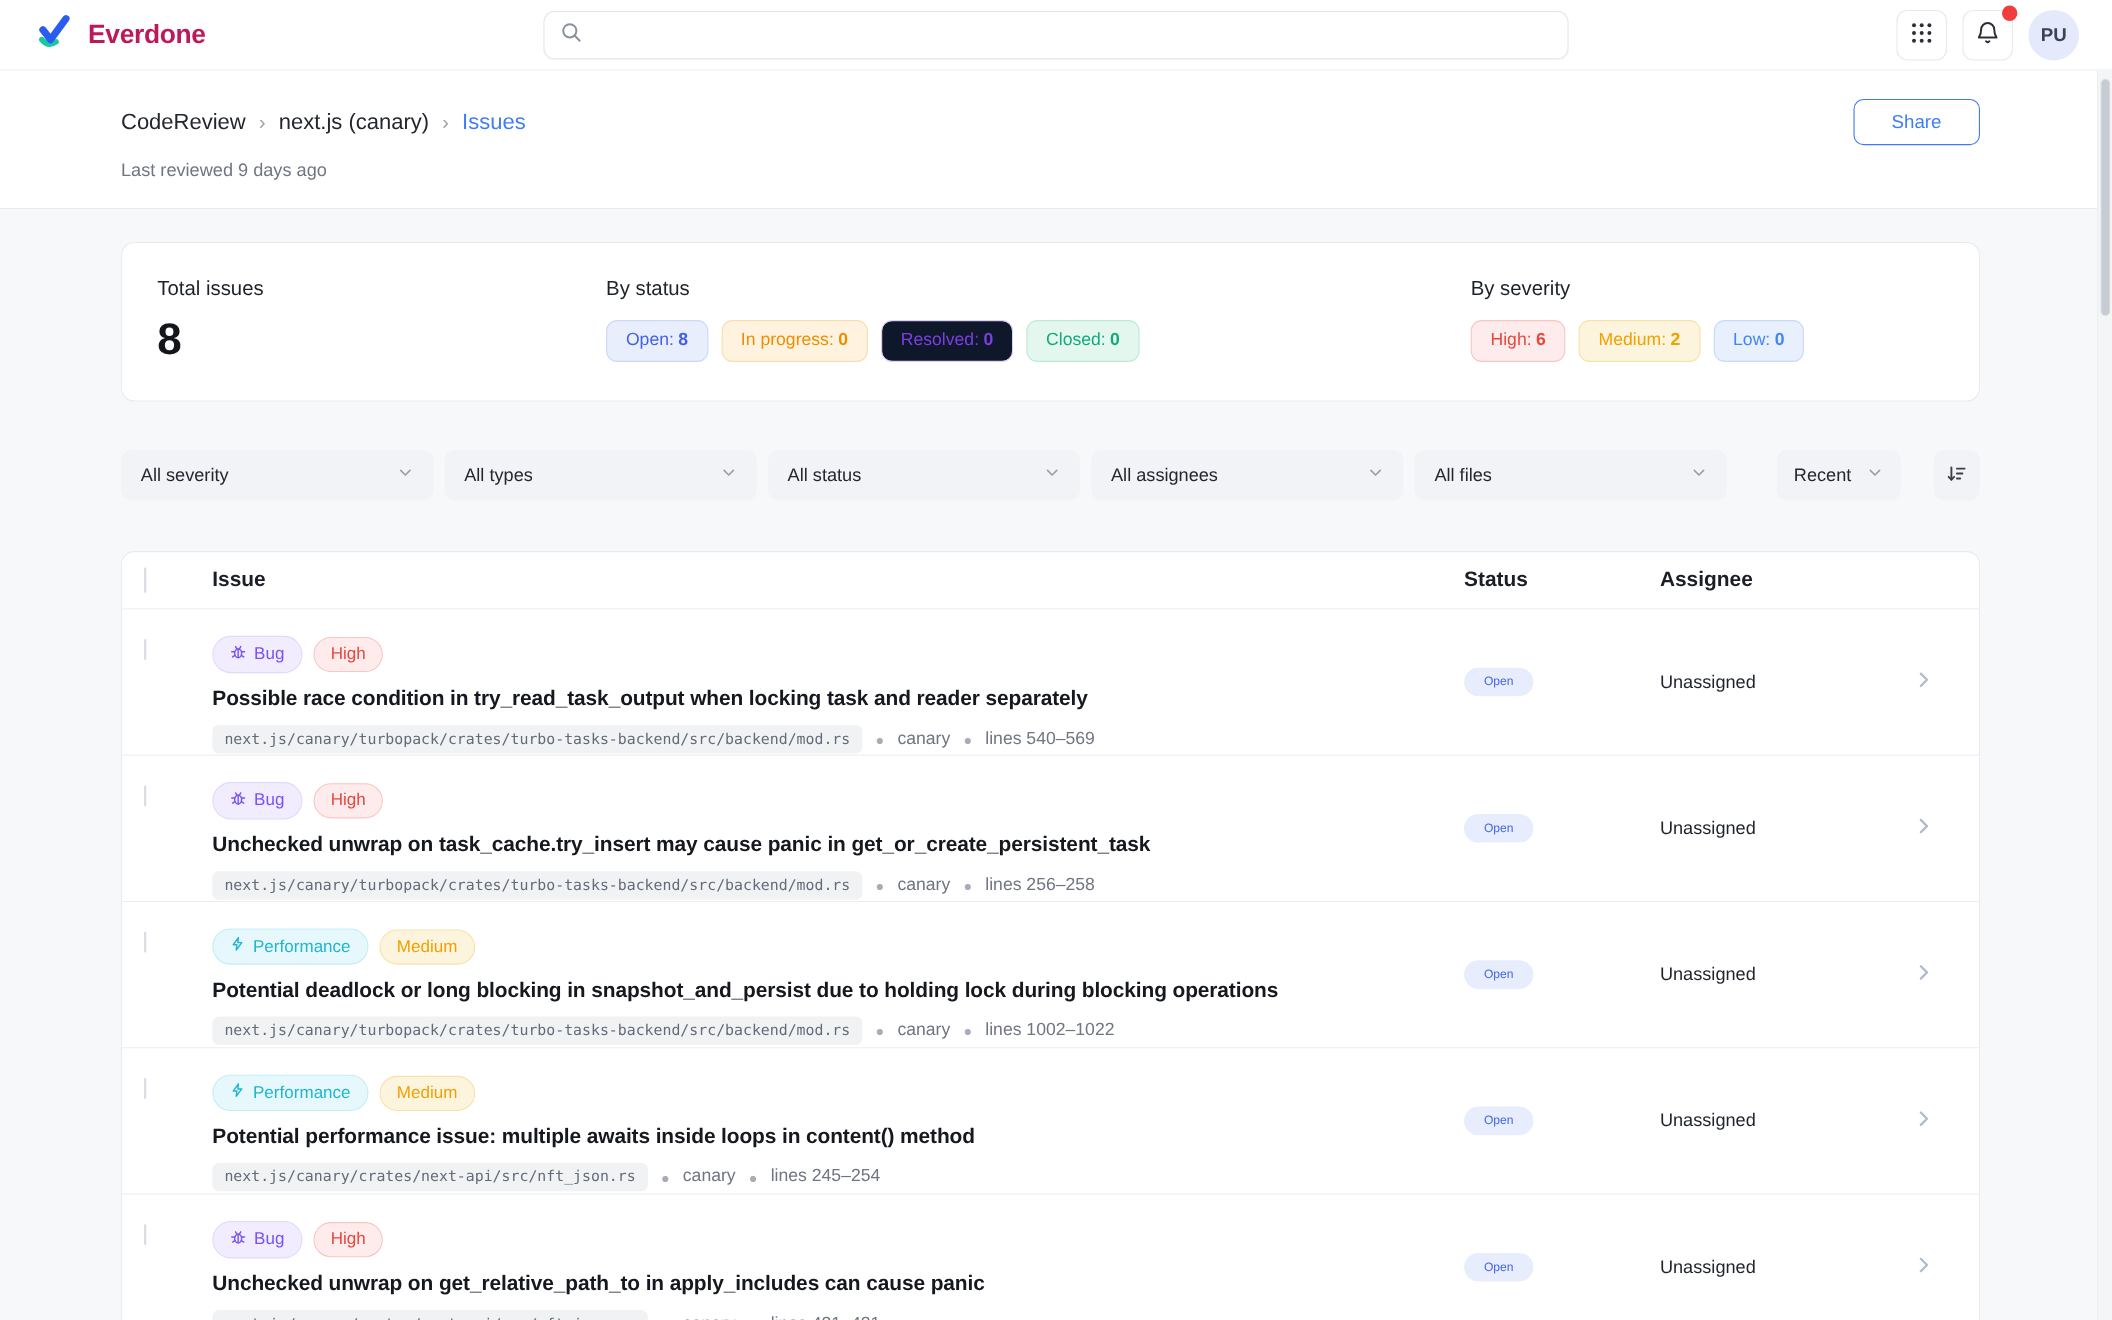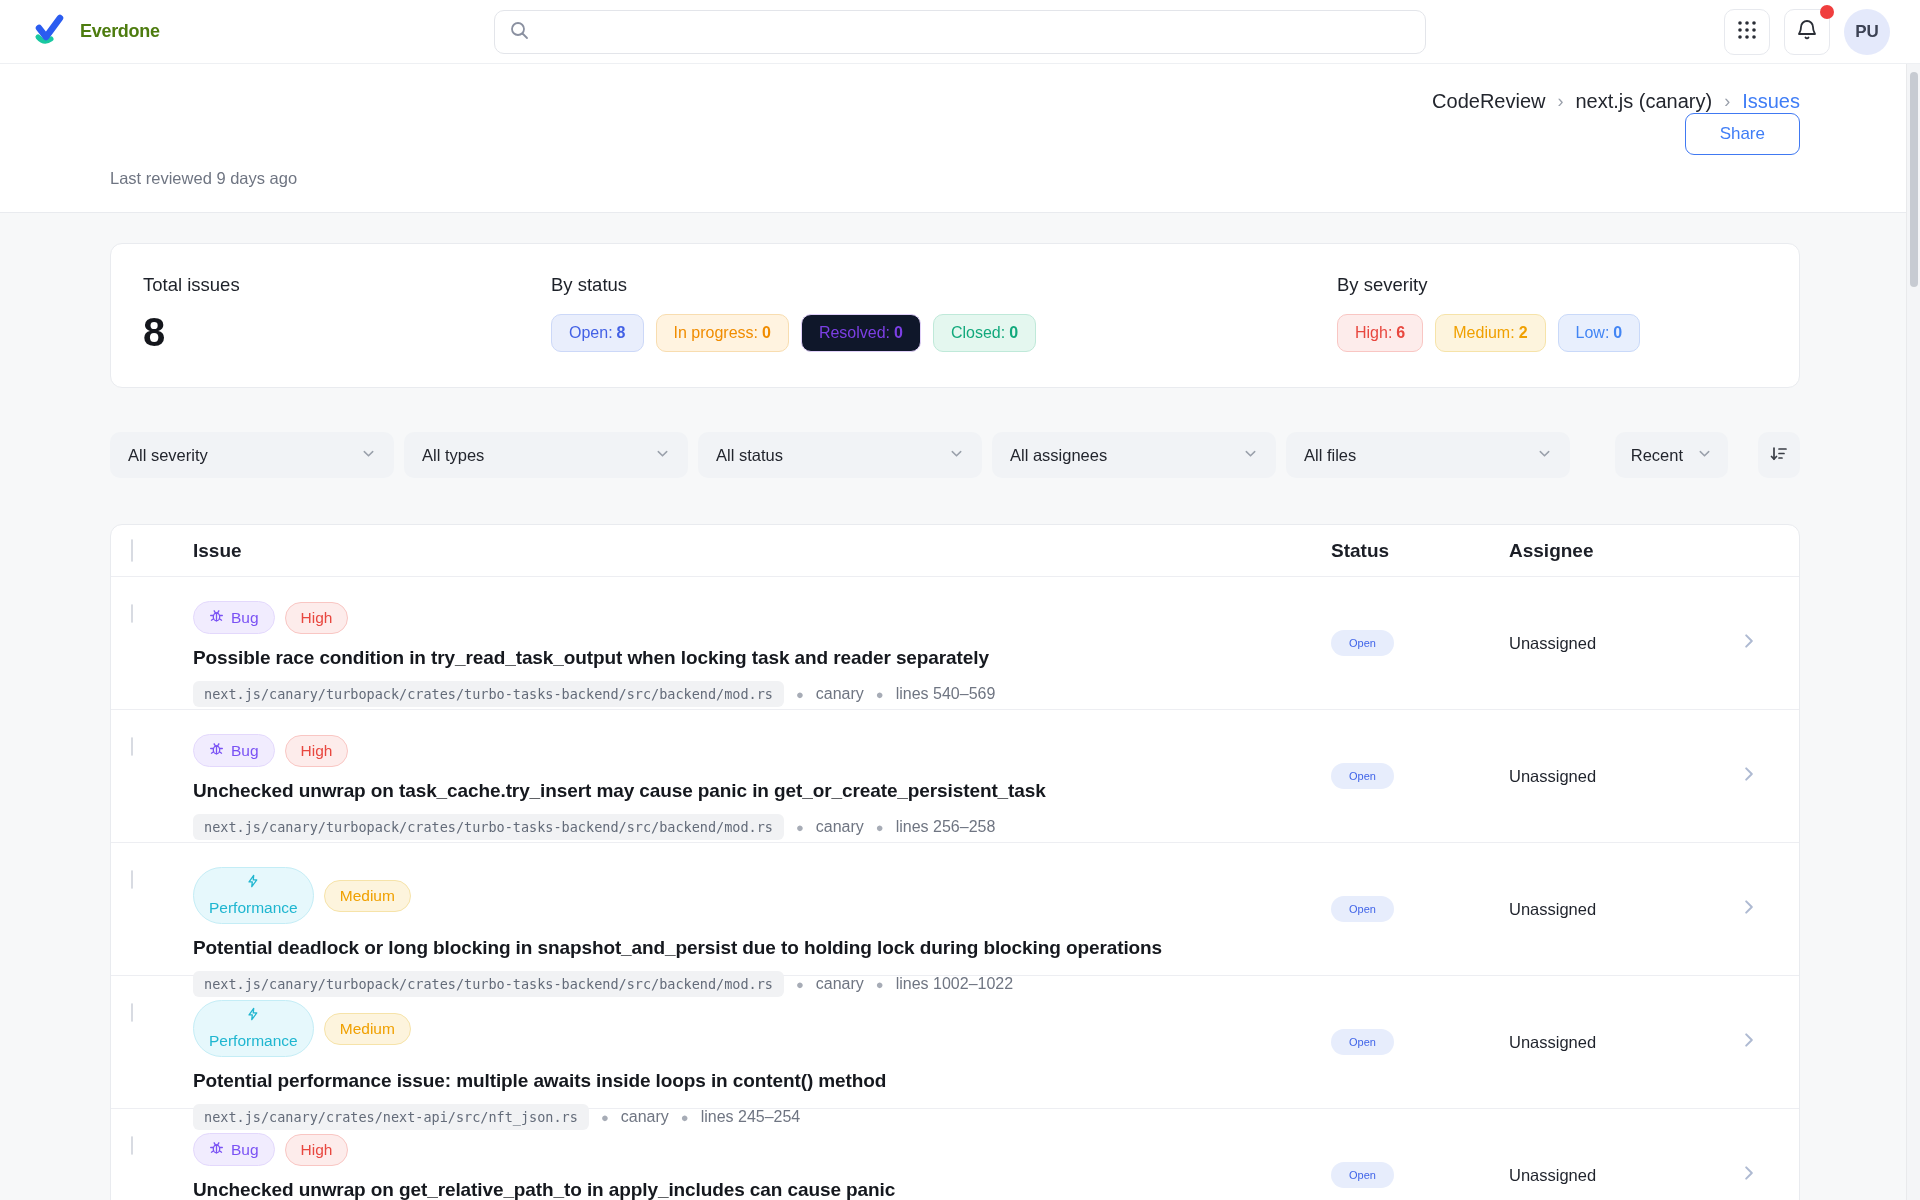--- a/index.html
+++ b/index.html
@@ -3,40 +3,40 @@
 <meta charset="utf-8">
 <style>
   * { margin:0; padding:0; box-sizing:border-box; }
   html,body { width:1920px; height:1200px; overflow:hidden; background:#f7f8f9;
     font-family:"Liberation Sans", sans-serif; color:#171a21; }
 
   
   .topbar { height:64px; background:#fff; border-bottom:1px solid #eef0f3;
     display:flex; align-items:center; padding:0 30px; position:relative; z-index:5; }
   .brand { display:flex; align-items:center; gap:12px; width:300px; }
-  .brand-name { font-size:18px; font-weight:700; color:#4d7c0f; letter-spacing:-0.3px; }
+  .brand-name { font-size:24px; font-weight:700; color:#be185d; letter-spacing:-0.3px; }
   .search-wrap { position:absolute; left:494px; width:932px; height:44px; }
   .search-box { width:100%; height:100%; border:1px solid #e3e5ea; border-radius:10px;
     background:#fff; display:flex; align-items:center; padding:0 14px; gap:10px; }
   .search-box input { border:none; outline:none; flex:1; font-size:16.5px;
     font-family:"Liberation Sans", sans-serif; color:#30343c; background:transparent; }
   .search-box input::placeholder { color:#9aa0ab; }
   .top-actions { margin-left:auto; display:flex; align-items:center; gap:14px; }
   .icon-btn { width:46px; height:46px; border:1px solid #e7e9ee; border-radius:10px;
     background:#fff; display:flex; align-items:center; justify-content:center;
     position:relative; cursor:pointer; }
   .notif-dot { position:absolute; top:-5px; right:-5px; width:14px; height:14px;
     border-radius:50%; background:#f03e3e; }
   .avatar { width:46px; height:46px; border-radius:50%; background:#e4e9fb; color:#3c4254;
     display:flex; align-items:center; justify-content:center; font-size:17px; font-weight:600; }
 
   
   .crumb-strip { background:#fff; border-bottom:1px solid #e9ebef; padding:26px 0 24px; }
   .inner { margin:0 110px; width:1690px; }
-  .crumb-row { display:flex; align-items:flex-end;flex-direction:column; }
+  .crumb-row { display:flex; align-items:center; }
   .crumbs { font-size:20px; color:#23262e; display:flex; gap:12px; align-items:center; }
   .crumb-sep { color:#9aa0ab; font-size:18px; }
   .crumb-current { color:#3f7df6; }
   .crumb-sub { margin-top:14px; font-size:16.5px; color:#6f7582; }
   .share-btn { margin-left:auto; border:1px solid #4079f2; color:#3f7df6; background:#fff;
     font-size:17px; padding:10px 34px; border-radius:9px; cursor:pointer;
     font-family:"Liberation Sans", sans-serif; }
 
   
   .card { background:#fff; border:1px solid #e9ebef; border-radius:12px; }
@@ -78,21 +78,21 @@
   .col-chevron { width:100px; flex:none; display:flex; justify-content:center; }
   .checkbox { width:22px; height:22px; border:1.5px solid #d8dbe2; border-radius:6px;
     background:#fff; cursor:pointer; }
   .t-row { display:flex; height:133px; border-bottom:1px solid #edeef2; cursor:pointer; }
   .t-row .col-check { padding-top:28px; }
   .row-body { padding-top:24px; }
   .tag-row { display:flex; gap:10px; align-items:center; }
   .tag { font-size:15.5px; padding:6px 15px; border-radius:999px; border:1px solid transparent;
     display:flex; align-items:center; gap:7px; }
   .type-bug  { color:#7a52f4; background:#f1ecfe; border-color:#e3d8fc; }
-  .type-perf { color:#1fb6d0; background:#e6f8fc; border-color:#c4edf6;flex-direction:column; }
+  .type-perf { color:#1fb6d0; background:#e6f8fc; border-color:#c4edf6; }
   .sev-high   { color:#e8473f; background:#fdeceb; border-color:#f9c6c3; }
   .sev-medium { color:#f0a000; background:#fdf4dd; border-color:#f6e3a9; }
   .issue-title { margin-top:13px; font-size:19px; font-weight:700; color:#15181e;
     letter-spacing:-0.1px; }
   .meta-row { margin-top:12px; display:flex; align-items:center; gap:12px; }
   .path-chip { font-family:"DejaVu Sans Mono", monospace; font-size:13.5px; color:#636b79;
     background:#f1f2f4; border-radius:6px; padding:5px 11px; }
   .meta-dot { color:#a7acb6; font-size:13px; }
   .meta-txt { font-size:16px; color:#6f7582; }
   .status-cell { display:flex; align-items:center; height:100%; }

